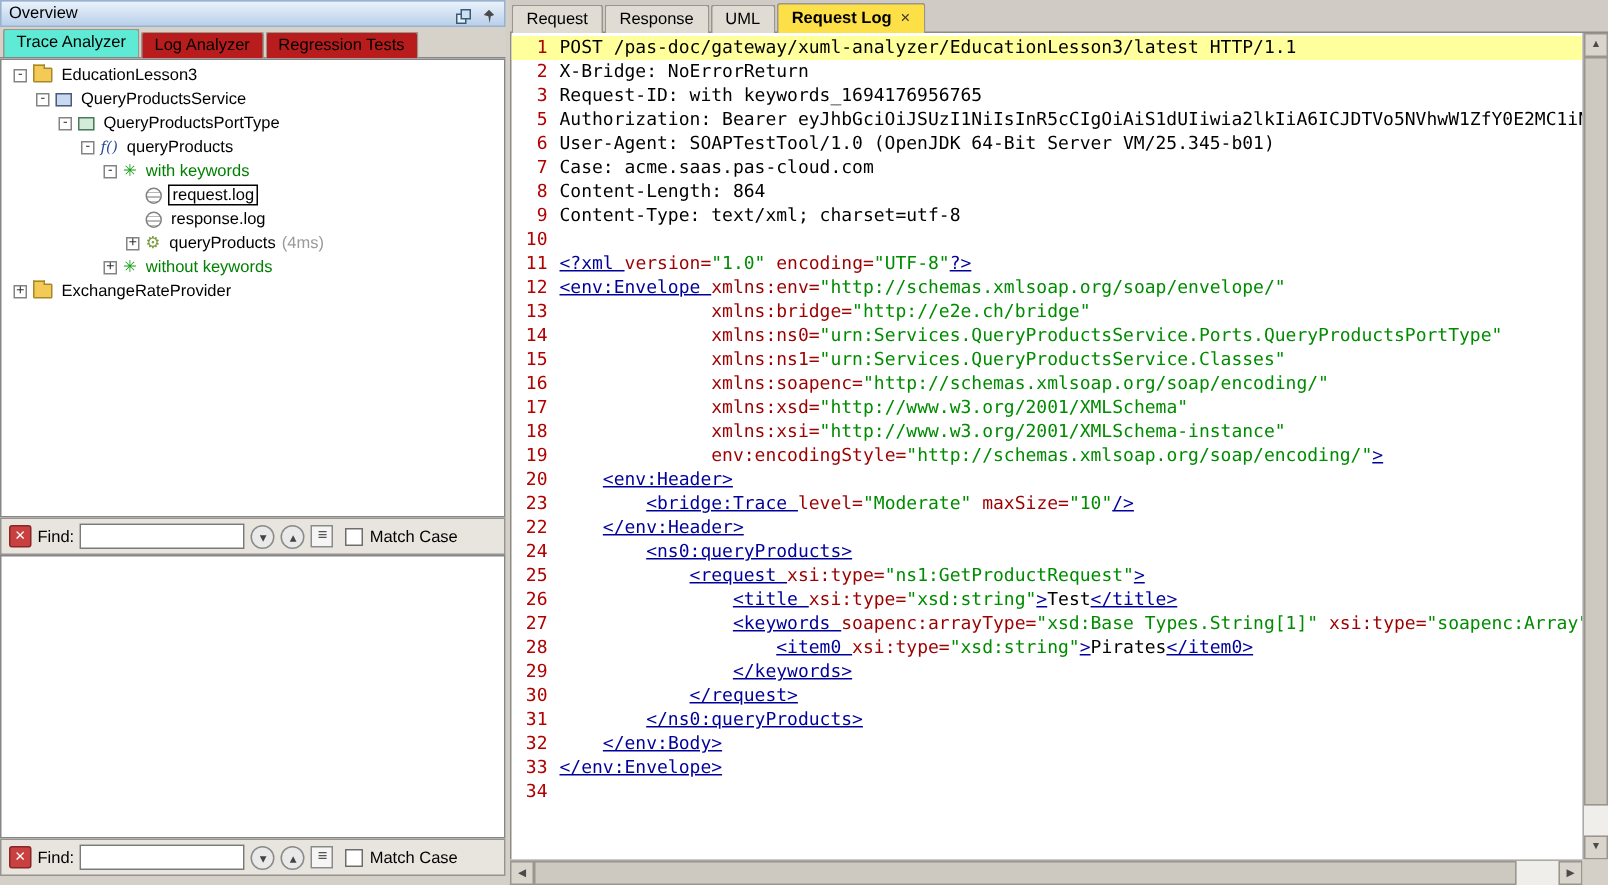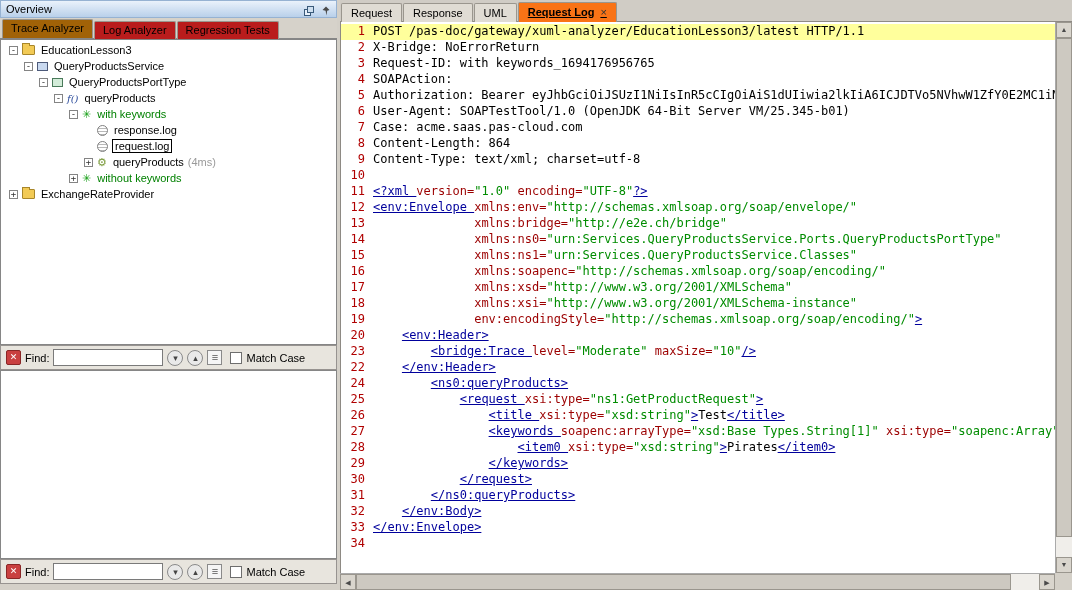--- a/index.html
+++ b/index.html
@@ -15,21 +15,21 @@
     background:linear-gradient(#eaf2fb,#b9d0ea); border:1px solid #96b2d2;
     line-height:16px; padding-left:5px; display:flex; align-items:flex-end; }
   .ov-title .ttl { flex:1; }
   .titlebar-icons { display:flex; gap:5px; padding-right:4px; }
   .tb-icon { width:12px; height:12px; display:inline-flex; align-items:center; justify-content:center; cursor:default; }
 
   .ltabbar { position:absolute; left:0; top:18px; right:0; height:21px;
     background:#d6d2ca; border-bottom:1px solid #868686; padding:2px 0 0 2px; display:flex; align-items:flex-end; }
   .ltab { font-size:11px; padding:2px 8px 3px; background:#b91c1c; border:1px solid #9a968e; border-bottom:none;
     border-radius:2px 2px 0 0; margin-right:1px; position:relative; top:1px; white-space:nowrap; cursor:default; }
-  .ltab.active { background:#a16207; padding-bottom:4px; top:0; }
+  .ltab.active { background:#5eead4; padding-bottom:4px; top:0; }
 
   .tree-panel { position:absolute; left:0; right:0; background:#fff; border:1px solid #868686; overflow:hidden; }
   .tree1 { top:39px; height:306px; padding:2px 0 0 6px; }
   .tree2 { top:370px; height:189px; }
 
   .tree-row { display:flex; align-items:center; height:16px; white-space:nowrap; cursor:default; }
   .indent { flex:none; height:1px; }
   .expander { flex:none; width:9px; height:9px; border:1px solid #848484; background:#fff; color:#333;
     font:9px "DejaVu Sans Mono", monospace; line-height:7px; text-align:center; margin:0 4px 0 2px; }
   .expander-space { flex:none; width:15px; }
@@ -65,21 +65,21 @@
   .find-check { flex:none; width:12px; height:12px; border:1px solid #6e6e6e; background:#fff; margin-left:4px; }
 
   
   .right-panel { position:absolute; left:340px; top:0; width:732px; height:590px; }
 
   .rtabbar { position:absolute; left:0; top:0; right:0; height:22px; background:#d0ccc5;
     border-bottom:1px solid #8e8a84; padding:2px 0 0 1px; display:flex; align-items:center; }
   .rtab { font-size:11px; padding:3px 9px 3px; background:#e0dcd4; border:1px solid #9a968e; border-bottom:none;
     border-radius:2px 2px 0 0; margin-right:1px; display:flex; align-items:center; gap:6px; position:relative; top:1px;
     white-space:nowrap; cursor:default; }
-  .rtab.active { background:#f97316; font-weight:bold; padding-bottom:4px; top:0;text-decoration:underline; }
+  .rtab.active { background:#fde047; font-weight:bold; padding-bottom:4px; top:0; }
   .tabclose { font-weight:normal; color:#333; font-size:11px; line-height:10px; }
 
   .editor { position:absolute; left:0; top:22px; right:17px; bottom:17px; background:#fff;
     border-left:1px solid #8e8a84; overflow:hidden; padding-top:2px; }
   .crow { white-space:pre; height:16px; line-height:16px; font:12px "DejaVu Sans Mono", monospace; }
   .crow.hl { background:#ffff9c; }
   .lno { display:inline-block; width:24px; text-align:right; margin-right:8px; color:#b00000; }
   .tk-p { color:#000000; }
   .tk-t { color:#00009c;text-decoration:underline; }
   .tk-a { color:#9c0000; }
@@ -159,27 +159,27 @@
         <div class="tree-row">
           <span class="indent" style="width: 60px;"></span>
           <span class="expander">-</span>
           <span class="ticon icon-testcase">✳</span>
           <span class="tlabel green">with keywords</span>
         </div>
         <div class="tree-row">
           <span class="indent" style="width: 75px;"></span>
           <span class="expander-space"></span>
           <span class="ticon icon-log"></span>
-          <span class="tlabel">response.log</span>
+          <span class="tlabel selected">request.log</span>
         </div>
         <div class="tree-row">
           <span class="indent" style="width: 75px;"></span>
           <span class="expander-space"></span>
           <span class="ticon icon-log"></span>
-          <span class="tlabel selected">request.log</span>
+          <span class="tlabel">response.log</span>
         </div>
         <div class="tree-row">
           <span class="indent" style="width: 75px;"></span>
           <span class="expander">+</span>
           <span class="ticon icon-call">⚙</span>
           <span class="tlabel">queryProducts</span>
           <span class="tsuffix">(4ms)</span>
         </div>
         <div class="tree-row">
           <span class="indent" style="width: 60px;"></span>
@@ -235,21 +235,20 @@
           <span>Request Log</span>
           <span class="tabclose">×</span>
         </div>
       </div>
 
     <div class="editor">
       <div>
           <div class="crow hl"><span class="lno">1</span><span class="ctext"><span class="tk-p">POST /pas-doc/gateway/xuml-analyzer/EducationLesson3/latest HTTP/1.1</span></span></div>
           <div class="crow"><span class="lno">2</span><span class="ctext"><span class="tk-p">X-Bridge: NoErrorReturn</span></span></div>
           <div class="crow"><span class="lno">3</span><span class="ctext"><span class="tk-p">Request-ID: with keywords_1694176956765</span></span></div>
-          <div class="crow"><span class="lno">4</span><span class="ctext"><span class="tk-p">SOAPAction:</span></span></div>
           <div class="crow"><span class="lno">5</span><span class="ctext"><span class="tk-p">Authorization: Bearer eyJhbGciOiJSUzI1NiIsInR5cCIgOiAiS1dUIiwia2lkIiA6ICJDTVo5NVhwW1ZfY0E2MC1iNzI4QU</span></span></div>
           <div class="crow"><span class="lno">6</span><span class="ctext"><span class="tk-p">User-Agent: SOAPTestTool/1.0 (OpenJDK 64-Bit Server VM/25.345-b01)</span></span></div>
           <div class="crow"><span class="lno">7</span><span class="ctext"><span class="tk-p">Case: acme.saas.pas-cloud.com</span></span></div>
           <div class="crow"><span class="lno">8</span><span class="ctext"><span class="tk-p">Content-Length: 864</span></span></div>
           <div class="crow"><span class="lno">9</span><span class="ctext"><span class="tk-p">Content-Type: text/xml; charset=utf-8</span></span></div>
           <div class="crow"><span class="lno">10</span><span class="ctext"></span></div>
           <div class="crow"><span class="lno">11</span><span class="ctext"><span class="tk-t">&lt;?xml </span><span class="tk-a">version=</span><span class="tk-v">"1.0"</span><span class="tk-p"> </span><span class="tk-a">encoding=</span><span class="tk-v">"UTF-8"</span><span class="tk-t">?&gt;</span></span></div>
           <div class="crow"><span class="lno">12</span><span class="ctext"><span class="tk-t">&lt;env:Envelope </span><span class="tk-a">xmlns:env=</span><span class="tk-v">"http://schemas.xmlsoap.org/soap/envelope/"</span></span></div>
           <div class="crow"><span class="lno">13</span><span class="ctext"><span class="tk-p">              </span><span class="tk-a">xmlns:bridge=</span><span class="tk-v">"http://e2e.ch/bridge"</span></span></div>
           <div class="crow"><span class="lno">14</span><span class="ctext"><span class="tk-p">              </span><span class="tk-a">xmlns:ns0=</span><span class="tk-v">"urn:Services.QueryProductsService.Ports.QueryProductsPortType"</span></span></div>

